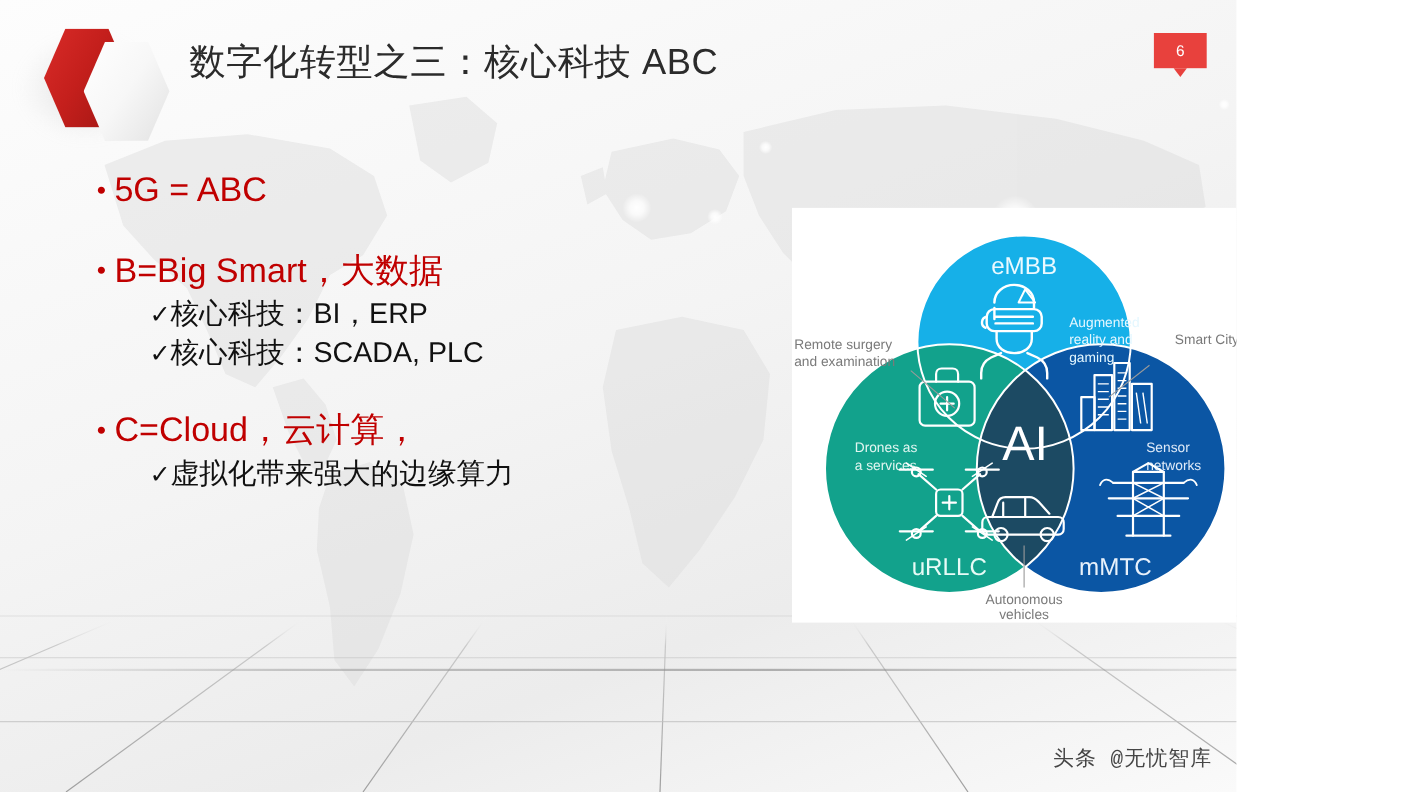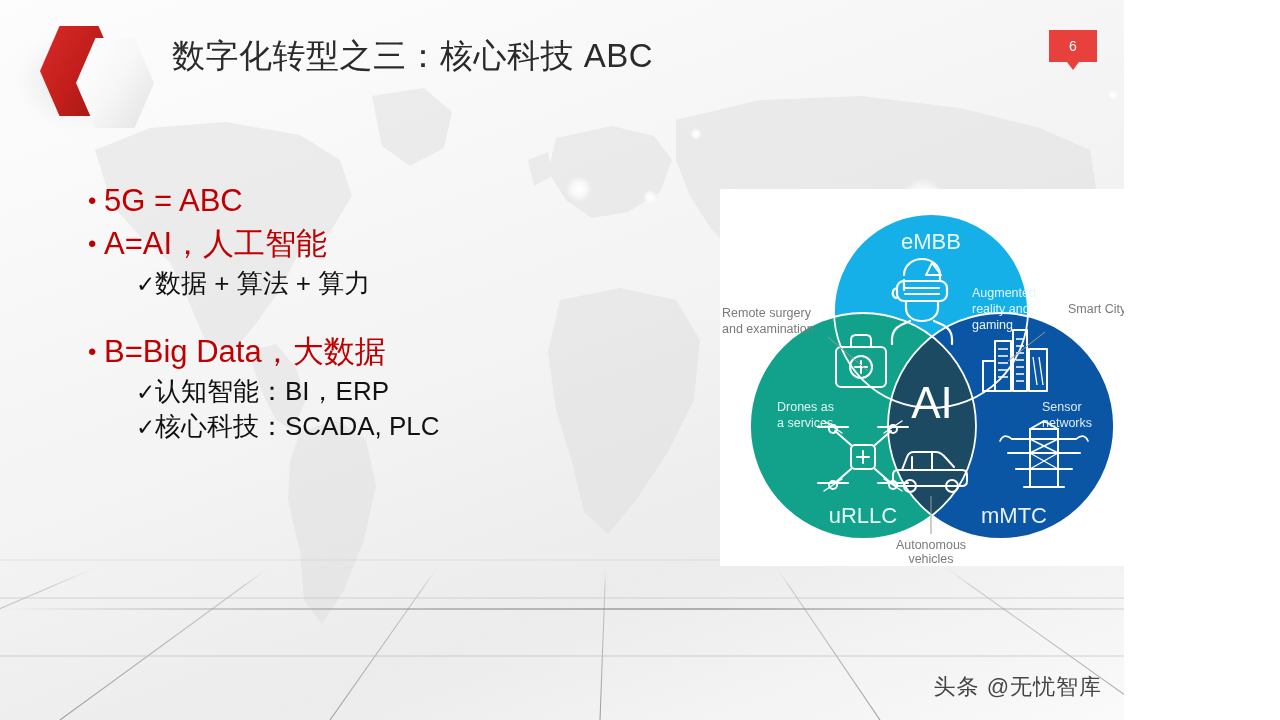--- a/index.html
+++ b/index.html
@@ -122,21 +122,20 @@
     border-right: 6px solid transparent;
     border-top: 8px solid #e8413d;
   }
 
   
   .content {
     position: absolute;
     left: 88px;
     top: 152px;
     width: 610px;
-    margin-top: 28px;
   }
   .blk { margin-bottom: 0; }
   .l1 {
     color: #c00000;
     font-size: 31px;
     line-height: 1.38;
     white-space: nowrap;
   }
   .l1 .dot {
     display: inline-block;
@@ -169,26 +168,26 @@
     background: #ffffff;
     text-align: center;
   }
   .venn-svg { display: block; }
 
   
   .watermark {
     position: absolute;
     right: 22px;
     bottom: 18px;
-    font-size: 22px;
+    font-size: 19px;
     color: #2d2d2d;
     opacity: .88;
     letter-spacing: 1px;
     white-space: nowrap;
-    font-family: Liberation Sans, sans-serif;
+    font-family: Liberation Mono, monospace;
   }
 </style>
 </head>
 <body>
 
 <div id="slide">
 
   <svg class="worldmap" viewBox="0 0 1280 720" preserveAspectRatio="none">
     <g fill="#dcdcdc" opacity="0.85">
 
@@ -267,46 +266,44 @@
   </div>
 
   <div class="content">
 
     <div class="blk">
       <div class="l1">
         <span class="dot">•</span><span>5G = ABC</span>
       </div>
     </div>
 
+
+    <div class="gap-a"></div>
+
     <div class="blk">
       <div class="l1">
-        <span class="dot">•</span><span>A=AI，人工智能</span>
+        <span class="dot">•</span><span>B=Big Smart，大数据</span>
       </div>
       <div class="l2">
-        <span class="tick">✓</span><span>数据 + 算法 + 算力</span>
+        <span class="tick">✓</span><span>核心科技：BI，ERP</span>
+      </div>
+      <div class="l2">
+        <span class="tick">✓</span><span>核心科技：SCADA, PLC</span>
       </div>
     </div>
 
-    <div class="gap-a"></div>
+    <div class="gap-b"></div>
 
     <div class="blk">
       <div class="l1">
-        <span class="dot">•</span><span>B=Big Data，大数据</span>
+        <span class="dot">•</span><span>C=Cloud，云计算，</span>
       </div>
       <div class="l2">
-        <span class="tick">✓</span><span>认知智能：BI，ERP</span>
-      </div>
-      <div class="l2">
-        <span class="tick">✓</span><span>核心科技：SCADA, PLC</span>
-      </div>
-    </div>
-
-    <div class="gap-b"></div>
-
-    <div class="blk">
+        <span class="tick">✓</span><span>虚拟化带来强大的边缘算力</span>
+      </div>
     </div>
 
   </div>
 
   <div class="venn-panel">
     <svg class="venn-svg" width="423" height="377" viewBox="0 0 423 377">
 
       <g>
         <circle cx="211" cy="122" r="97" fill="#16b0e8"></circle>
         <circle cx="143" cy="237" r="113" fill="#12a28c"></circle>

